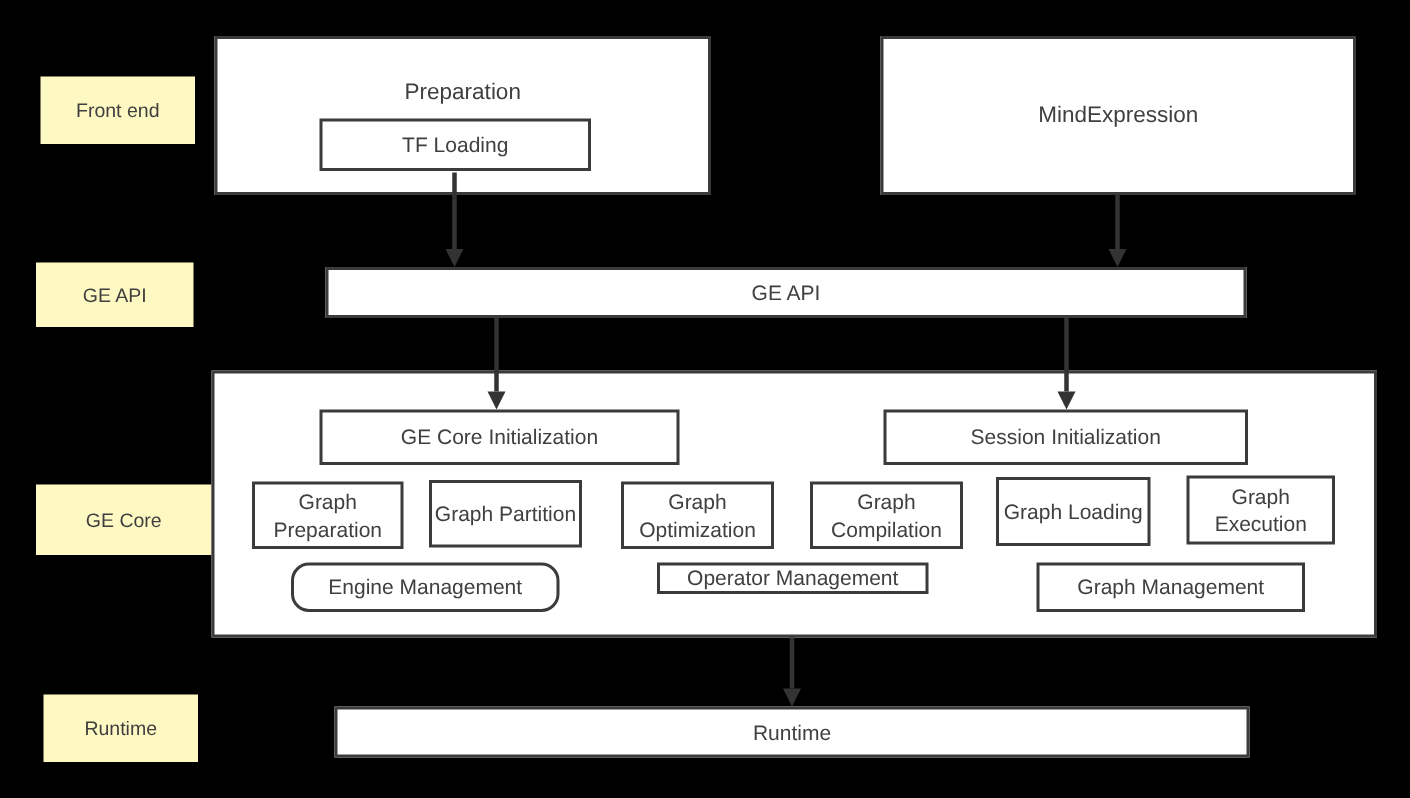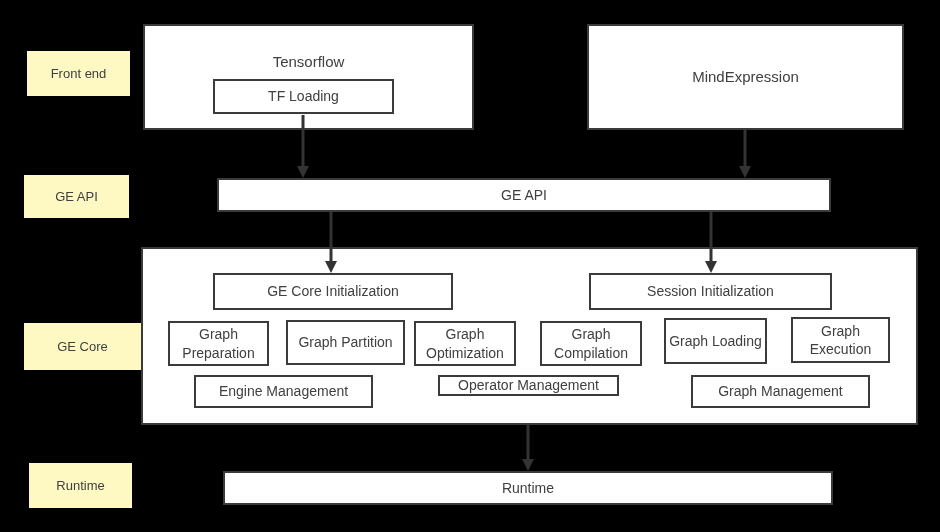--- a/index.html
+++ b/index.html
@@ -43,26 +43,26 @@
   #box-mindexpression{left:587px;top:24px;width:317px;height:106px;font-size:15px;}
 
   
   #bar-geapi{left:217px;top:178px;width:614px;height:34px;}
 
   
   #box-gecore{left:141px;top:247px;width:777px;height:178px;display:block;}
   #box-gecore-init{left:70px;top:24px;width:240px;height:37px;}
   #box-session-init{left:446px;top:24px;width:243px;height:37px;}
   #box-graph-preparation{left:25px;top:72px;width:101px;height:45px;justify-content:flex-end;}
-  #box-graph-partition{left:143px;top:71px;width:119px;height:45px;}
+  #box-graph-partition{left:143px;top:71px;width:102px;height:45px;}
   #box-graph-optimization{left:271px;top:72px;width:102px;height:45px;}
   #box-graph-compilation{left:397px;top:72px;width:102px;height:45px;}
   #box-graph-loading{left:521px;top:69px;width:103px;height:46px;}
   #box-graph-execution{left:648px;top:68px;width:99px;height:46px;}
-  #box-engine-mgmt{left:51px;top:126px;width:179px;height:33px;}
+  #box-engine-mgmt{left:51px;top:126px;width:179px;height:33px;border-radius:12px;}
   #box-operator-mgmt{left:295px;top:126px;width:181px;height:21px;}
   #box-graph-mgmt{left:548px;top:126px;width:179px;height:33px;}
 
   
   #bar-runtime{left:223px;top:471px;width:610px;height:34px;}
 
   
   #arrow-tf{left:296px;top:115px;height:63px;}
   #arrow-tf .shaft{height:51px;}
   #arrow-me{left:738px;top:130px;height:48px;}
@@ -86,21 +86,21 @@
     <span>GE API</span>
   </div>
   <div class="rowlabel" id="lbl-gecore">
     <span>GE Core</span>
   </div>
   <div class="rowlabel" id="lbl-runtime">
     <span>Runtime</span>
   </div>
 
   <div class="box" id="box-tensorflow">
-    <div class="bigbox-title">Tensorflow</div>
+    <div class="bigbox-title">Preparation</div>
     <div class="box" id="box-tfadapter">
       <span>TF Loading</span>
     </div>
   </div>
 
   <div class="box" id="box-mindexpression">
     <span>MindExpression</span>
   </div>
 
   <div class="box barbox" id="bar-geapi">

